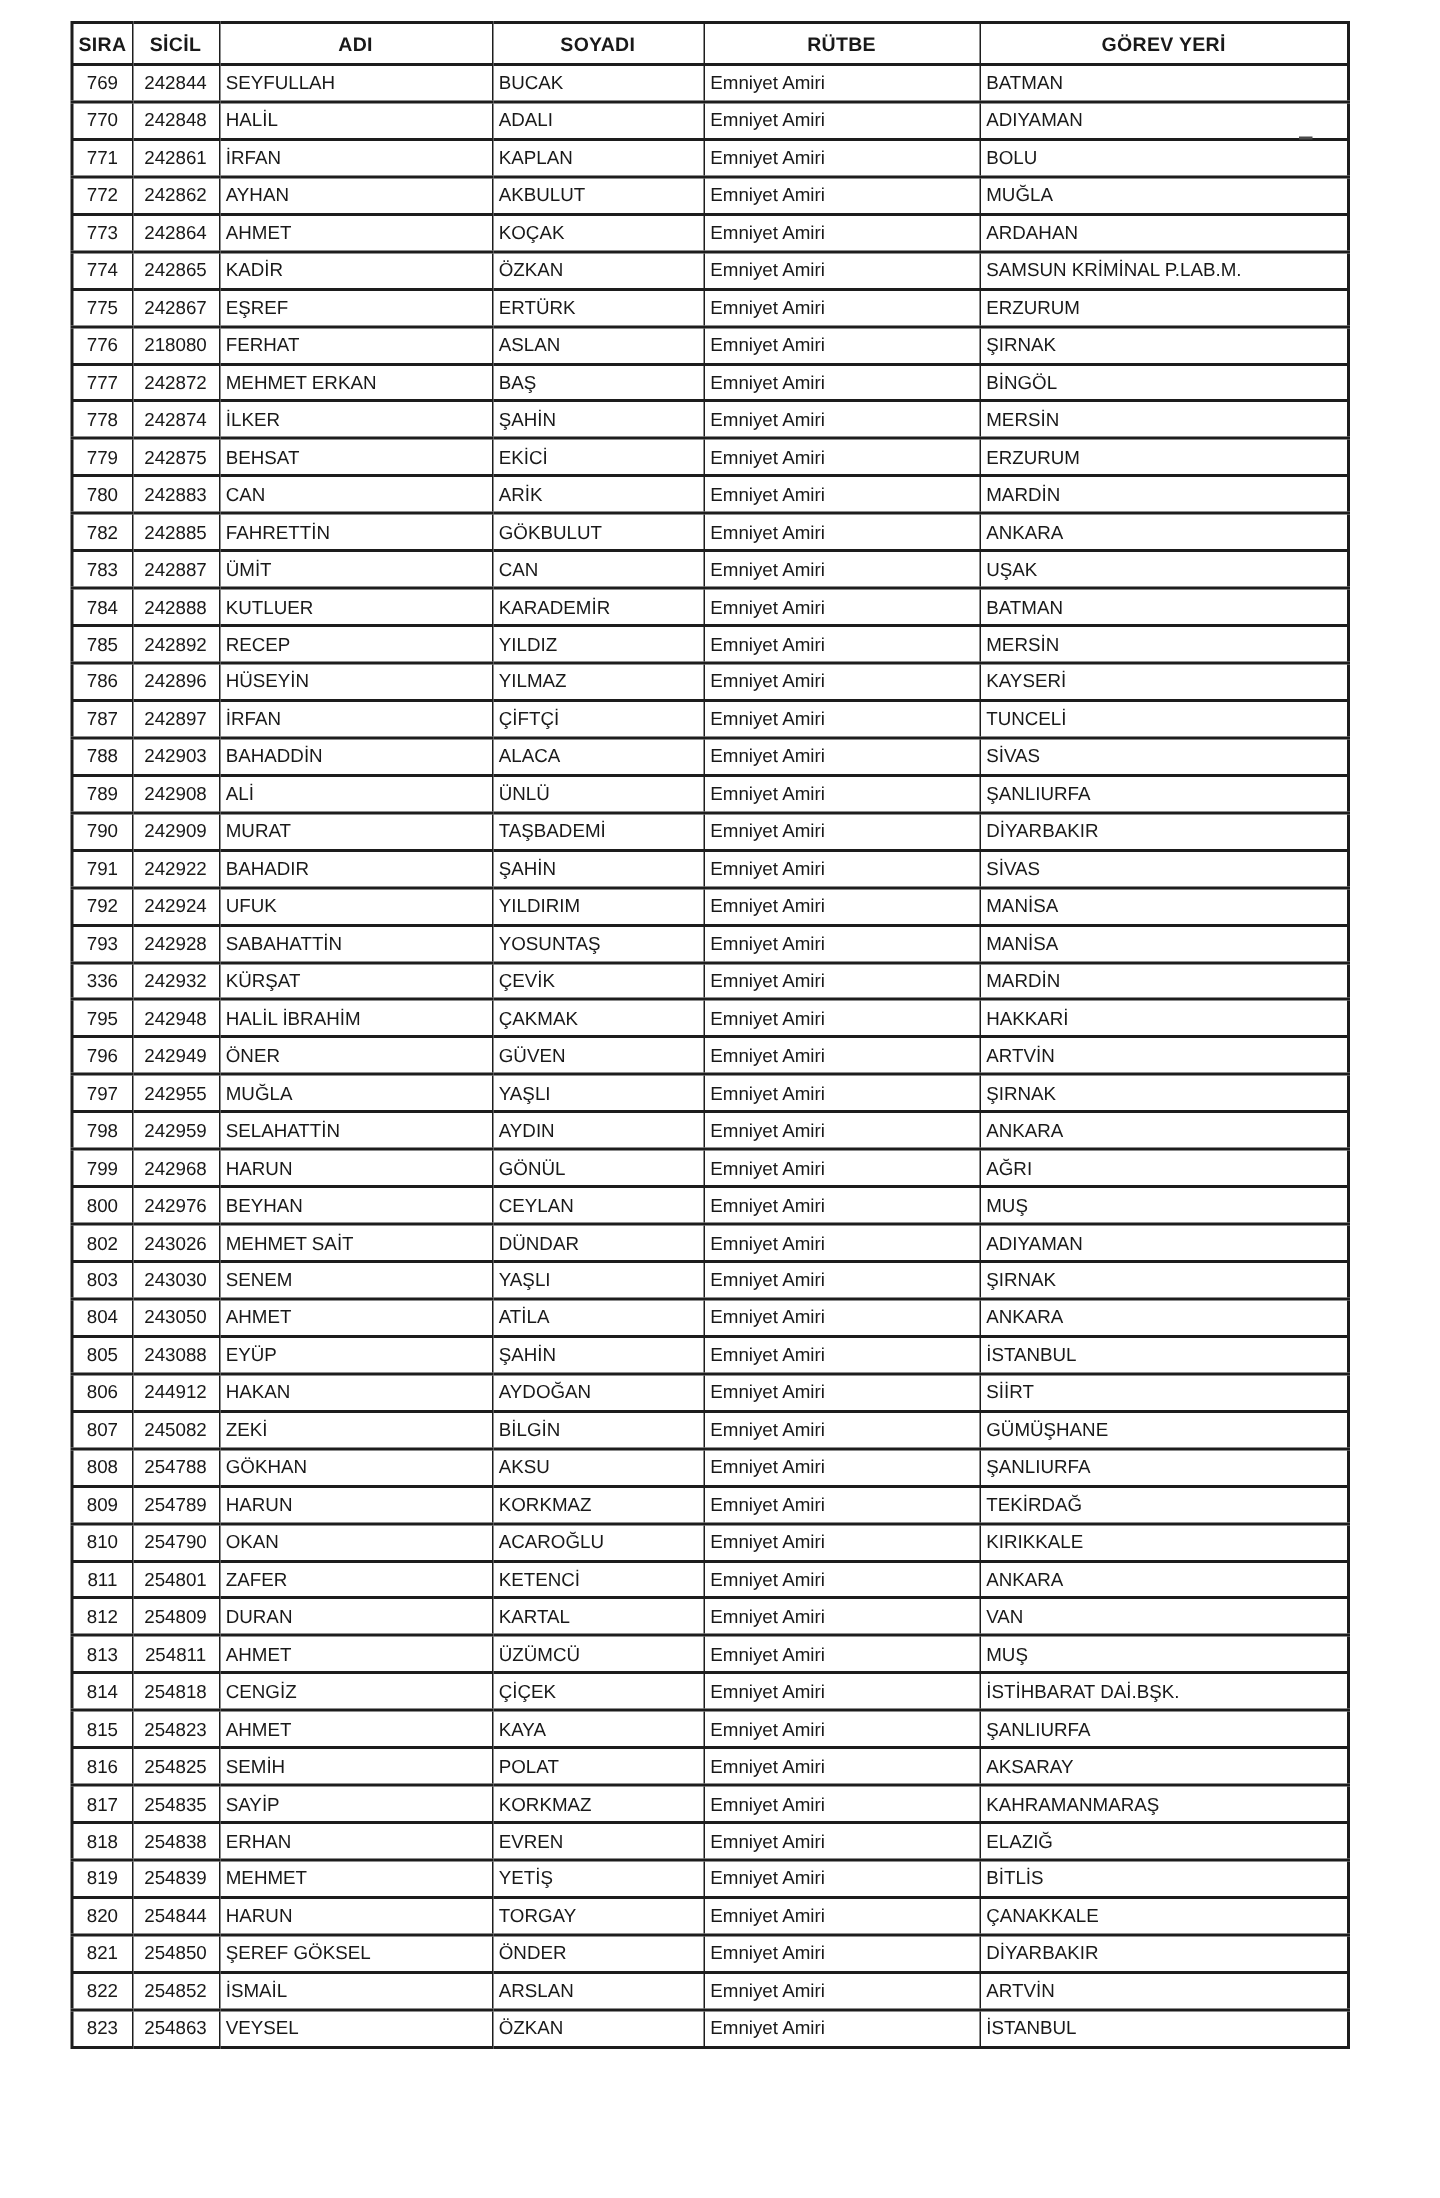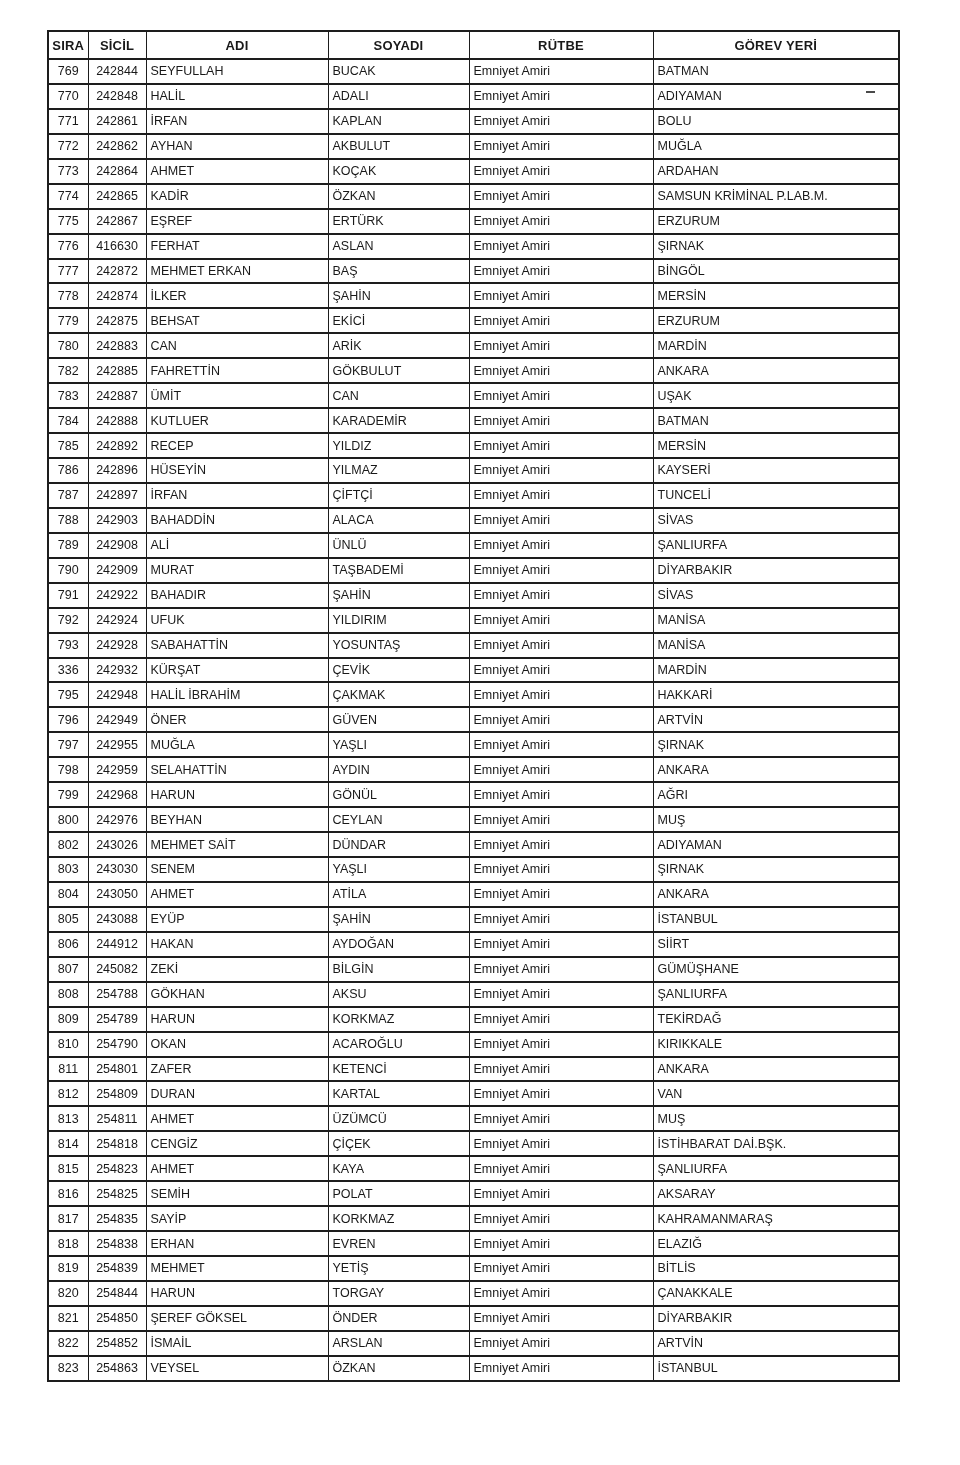--- a/index.html
+++ b/index.html
@@ -19,21 +19,20 @@
     background: #ffffff;
   }
   table.roster {
     position: absolute;
     left: 47px;
     top: 14px;
     width: 851px;
     border-collapse: collapse;
     table-layout: fixed;
     color: #191919;
-    margin-top: 16px;
   }
   table.roster, table.roster th, table.roster td {
     border: 1.6px solid #1d1d1d;
   }
   table.roster {
     border-width: 2.4px;
   }
   table.roster th {
     border-bottom-width: 2.4px;
   }
@@ -151,21 +150,21 @@
         <tr>
           <td>775</td>
           <td>242867</td>
           <td>EŞREF</td>
           <td>ERTÜRK</td>
           <td>Emniyet Amiri</td>
           <td>ERZURUM</td>
         </tr>
         <tr>
           <td>776</td>
-          <td>416630</td>
+          <td>218080</td>
           <td>FERHAT</td>
           <td>ASLAN</td>
           <td>Emniyet Amiri</td>
           <td>ŞIRNAK</td>
         </tr>
         <tr>
           <td>777</td>
           <td>242872</td>
           <td>MEHMET ERKAN</td>
           <td>BAŞ</td>

